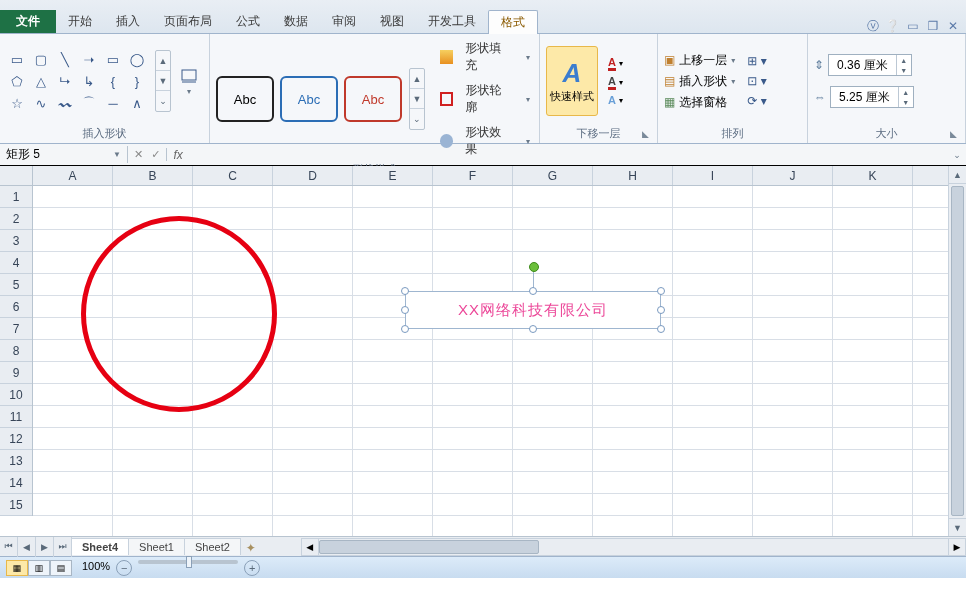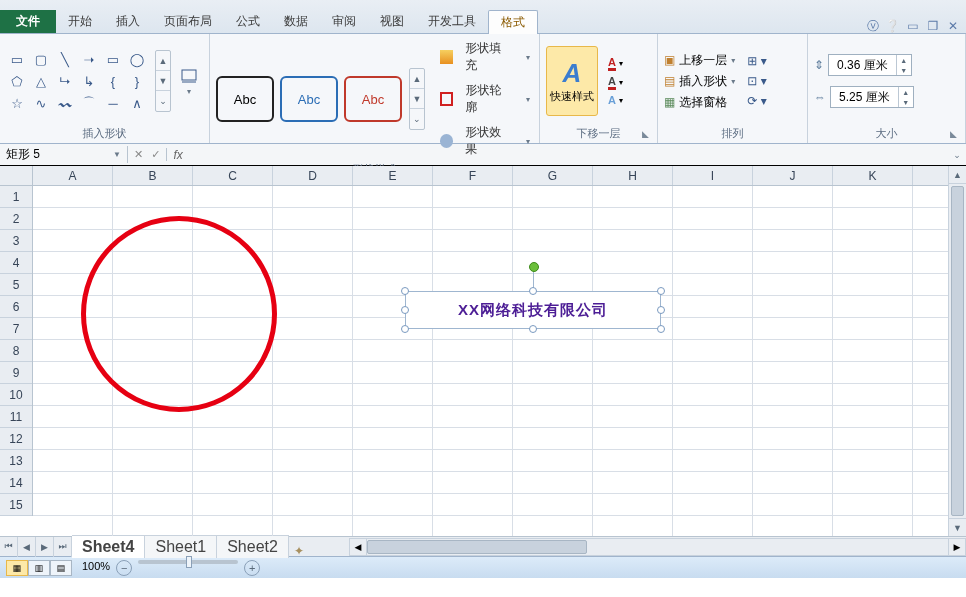--- a/index.html
+++ b/index.html
@@ -80,31 +80,31 @@
 .cells .gridbg { position:absolute; inset:0; background:
   repeating-linear-gradient(to right, transparent 0, transparent 79px, #d8dee6 79px, #d8dee6 80px),
   repeating-linear-gradient(to bottom, transparent 0, transparent 21px, #d8dee6 21px, #d8dee6 22px); }
 .vscroll { position:absolute; top:0; right:0; width:18px; bottom:0; background:#e9edf2; border-left:1px solid #c8d2dd; display:flex; flex-direction:column; }
 .vscroll .btn { height:18px; font-size:9px; display:flex; align-items:center; justify-content:center; color:#5a6a7a; border-bottom:1px solid #c8d2dd; }
 .vscroll .thumb { margin:2px; background:#c8d2dd; border:1px solid #a8b6c4; border-radius:2px; flex:1; }
 
 
 .circle { position:absolute; left:48px; top:30px; width:196px; height:196px; border:5px solid #e60012; border-radius:50%; }
 .textshape { position:absolute; left:372px; top:105px; width:256px; height:38px; border:1px solid #9fb6d0; background:#fff; display:flex; align-items:center; justify-content:center; }
-.textshape .txt { font-weight:bold; font-size:15px; color:#4c1d95; letter-spacing:1px; }
+.textshape .txt { font-weight:normal; font-size:15px; color:#ec4899; letter-spacing:1px; }
 .handle { position:absolute; width:8px; height:8px; background:#fff; border:1px solid #7a9ac0; border-radius:50%; }
 .rot { position:absolute; left:496px; top:76px; width:10px; height:10px; background:#6bbf3b; border:1px solid #3e8a1b; border-radius:50%; }
 .rot-line { position:absolute; left:500px; top:86px; width:1px; height:19px; background:#9fb6d0; }
 
 
 .sheetbar { display:flex; align-items:center; height:20px; border-top:1px solid #b8c4d0; background:#e9edf2; }
 .navs { display:flex; }
 .navs div { width:18px; height:20px; border-right:1px solid #c8d2dd; font-size:9px; display:flex; align-items:center; justify-content:center; cursor:pointer; color:#5a6a7a; }
 .sheets { display:flex; align-items:flex-end; }
-.sheet { padding: 2px 10px; font-size:16px; background:#f4f6f8; border-right:1px solid #c8d2dd; border-top:1px solid #c8d2dd; cursor:pointer; color:#444; }
+.sheet { padding: 2px 10px; font-size:11px; background:#f4f6f8; border-right:1px solid #c8d2dd; border-top:1px solid #c8d2dd; cursor:pointer; color:#444; }
 .sheet.active { background:#fff; font-weight:bold; }
 .insert-sheet { width:20px; text-align:center; color:#a89060; cursor:pointer; }
 .hscroll { flex:1; display:flex; align-items:center; margin-left:40px; background:#e9edf2; }
 .hscroll .btn { width:18px; height:18px; font-size:9px; display:flex; align-items:center; justify-content:center; border:1px solid #c8d2dd; }
 .hscroll .track { flex:1; height:18px; border-top:1px solid #c8d2dd; border-bottom:1px solid #c8d2dd; position:relative; }
 .hscroll .thumb { position:absolute; left:0; top:1px; width:220px; height:14px; background:#c8d2dd; border:1px solid #a8b6c4; border-radius:2px; }
 
 
 .status { display:flex; align-items:center; height:22px; background:linear-gradient(#dcebf9,#c8dcf0); border-top:1px solid #a0b4cc; padding:0 6px; font-size:11px; }
 .status .left { flex:1; color:#384a5e; }

